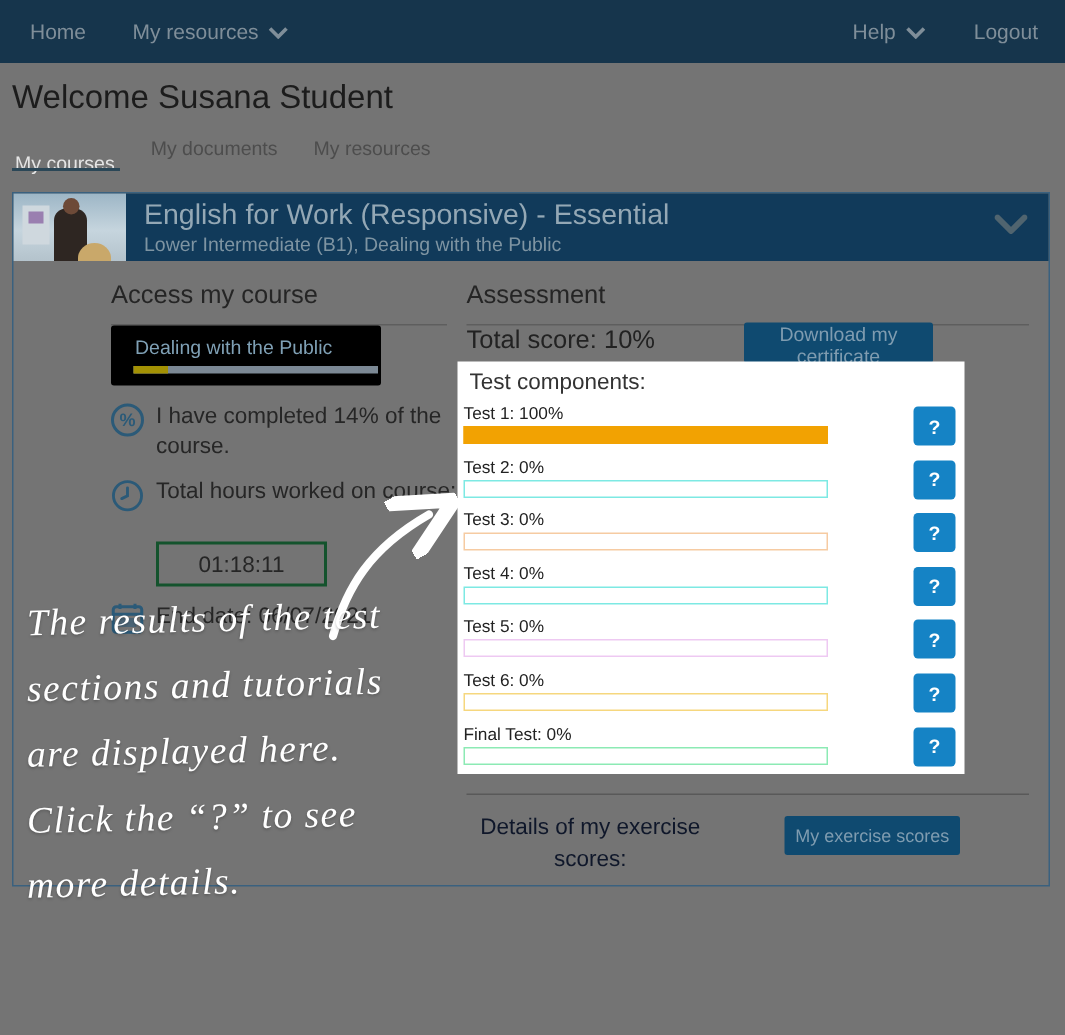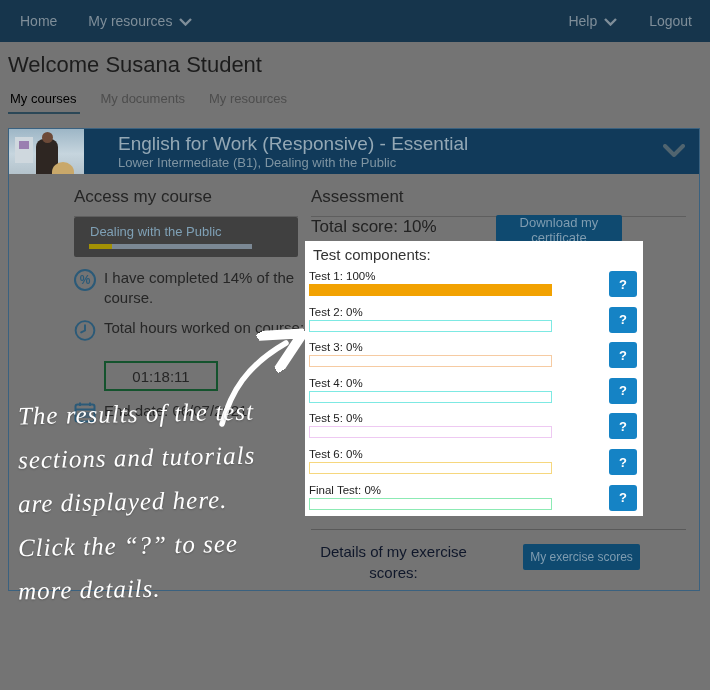--- a/index.html
+++ b/index.html
@@ -24,33 +24,33 @@
   .nav-logout { margin-left:32px; margin-right:18px; }
   .chev { display:inline-block; }
 
   
   .welcome {
     position:absolute; left:8px; top:52px;
     font-size:22px; color:#1c1c1c; font-weight:400;
   }
   .tabs { position:absolute; left:10px; top:91px; display:flex; gap:24px; font-size:13px; }
   .tab { color:#4d4d4d; cursor:pointer; padding-bottom:14px; }
-  .tab.active { color:#000000; }
+  .tab.active { color:#e5e5e5;margin-top:10px; }
   .tab-underline {
     position:absolute; left:8px; top:112px; width:72px; height:2px; background:#2b4757;
   }
 
   
   .card {
     position:absolute; left:8px; top:128px; width:692px; height:463px;
     border:1px solid #3a617f;
   }
   .course-header {
     position:absolute; left:0; top:0; width:100%; height:45px;
-    background:#113a5a; display:flex; align-items:center;gap:22px;
+    background:#113a5a; display:flex; align-items:center;
   }
   .thumb {
     width:75px; height:45px; flex:0 0 75px; position:relative; overflow:hidden;
     background:linear-gradient(180deg,#9db6c6 0%,#c6d5de 55%,#b4c3cc 100%);
   }
   .thumb .board { position:absolute; left:6px; top:8px; width:18px; height:26px; background:#cfd8de; }
   .thumb .board2 { position:absolute; left:10px; top:12px; width:10px; height:8px; background:#9a7fb0; }
   .thumb .person {
     position:absolute; left:27px; top:10px; width:22px; height:40px;
     background:#2e2622; border-radius:8px 8px 0 0;
@@ -64,22 +64,22 @@
 
   .section-heading {
     position:absolute; font-size:17px; color:#252525;
     padding-bottom:9px; border-bottom:1px solid #5e5e5e;
   }
   .h-access { left:65px; top:58px; width:224px; }
   .h-assess { left:302px; top:58px; width:375px; }
 
   
   .module-btn {
-    position:absolute; left:65px; top:88px; width:224px; height:40px;
-    background:#404040; border-radius:2px; cursor:pointer;
+    position:absolute; left:65px; top:88px; width:180px; height:40px;
+    background:#000000; border-radius:2px; cursor:pointer;
   }
   .module-btn .lbl { font-size:13px; color:#7fa0b5; padding:7px 0 0 16px; }
   .module-track {
     position:absolute; left:15px; top:27px; width:163px; height:5px; background:#7b8894;
   }
   .module-fill { height:5px; background:#a39104; }
 
   .info-icon {
     position:absolute; left:65px; width:22px; height:22px; border-radius:50%;
     border:2px solid #2b5a78; color:#2b5a78; font-size:12px; font-weight:bold;

